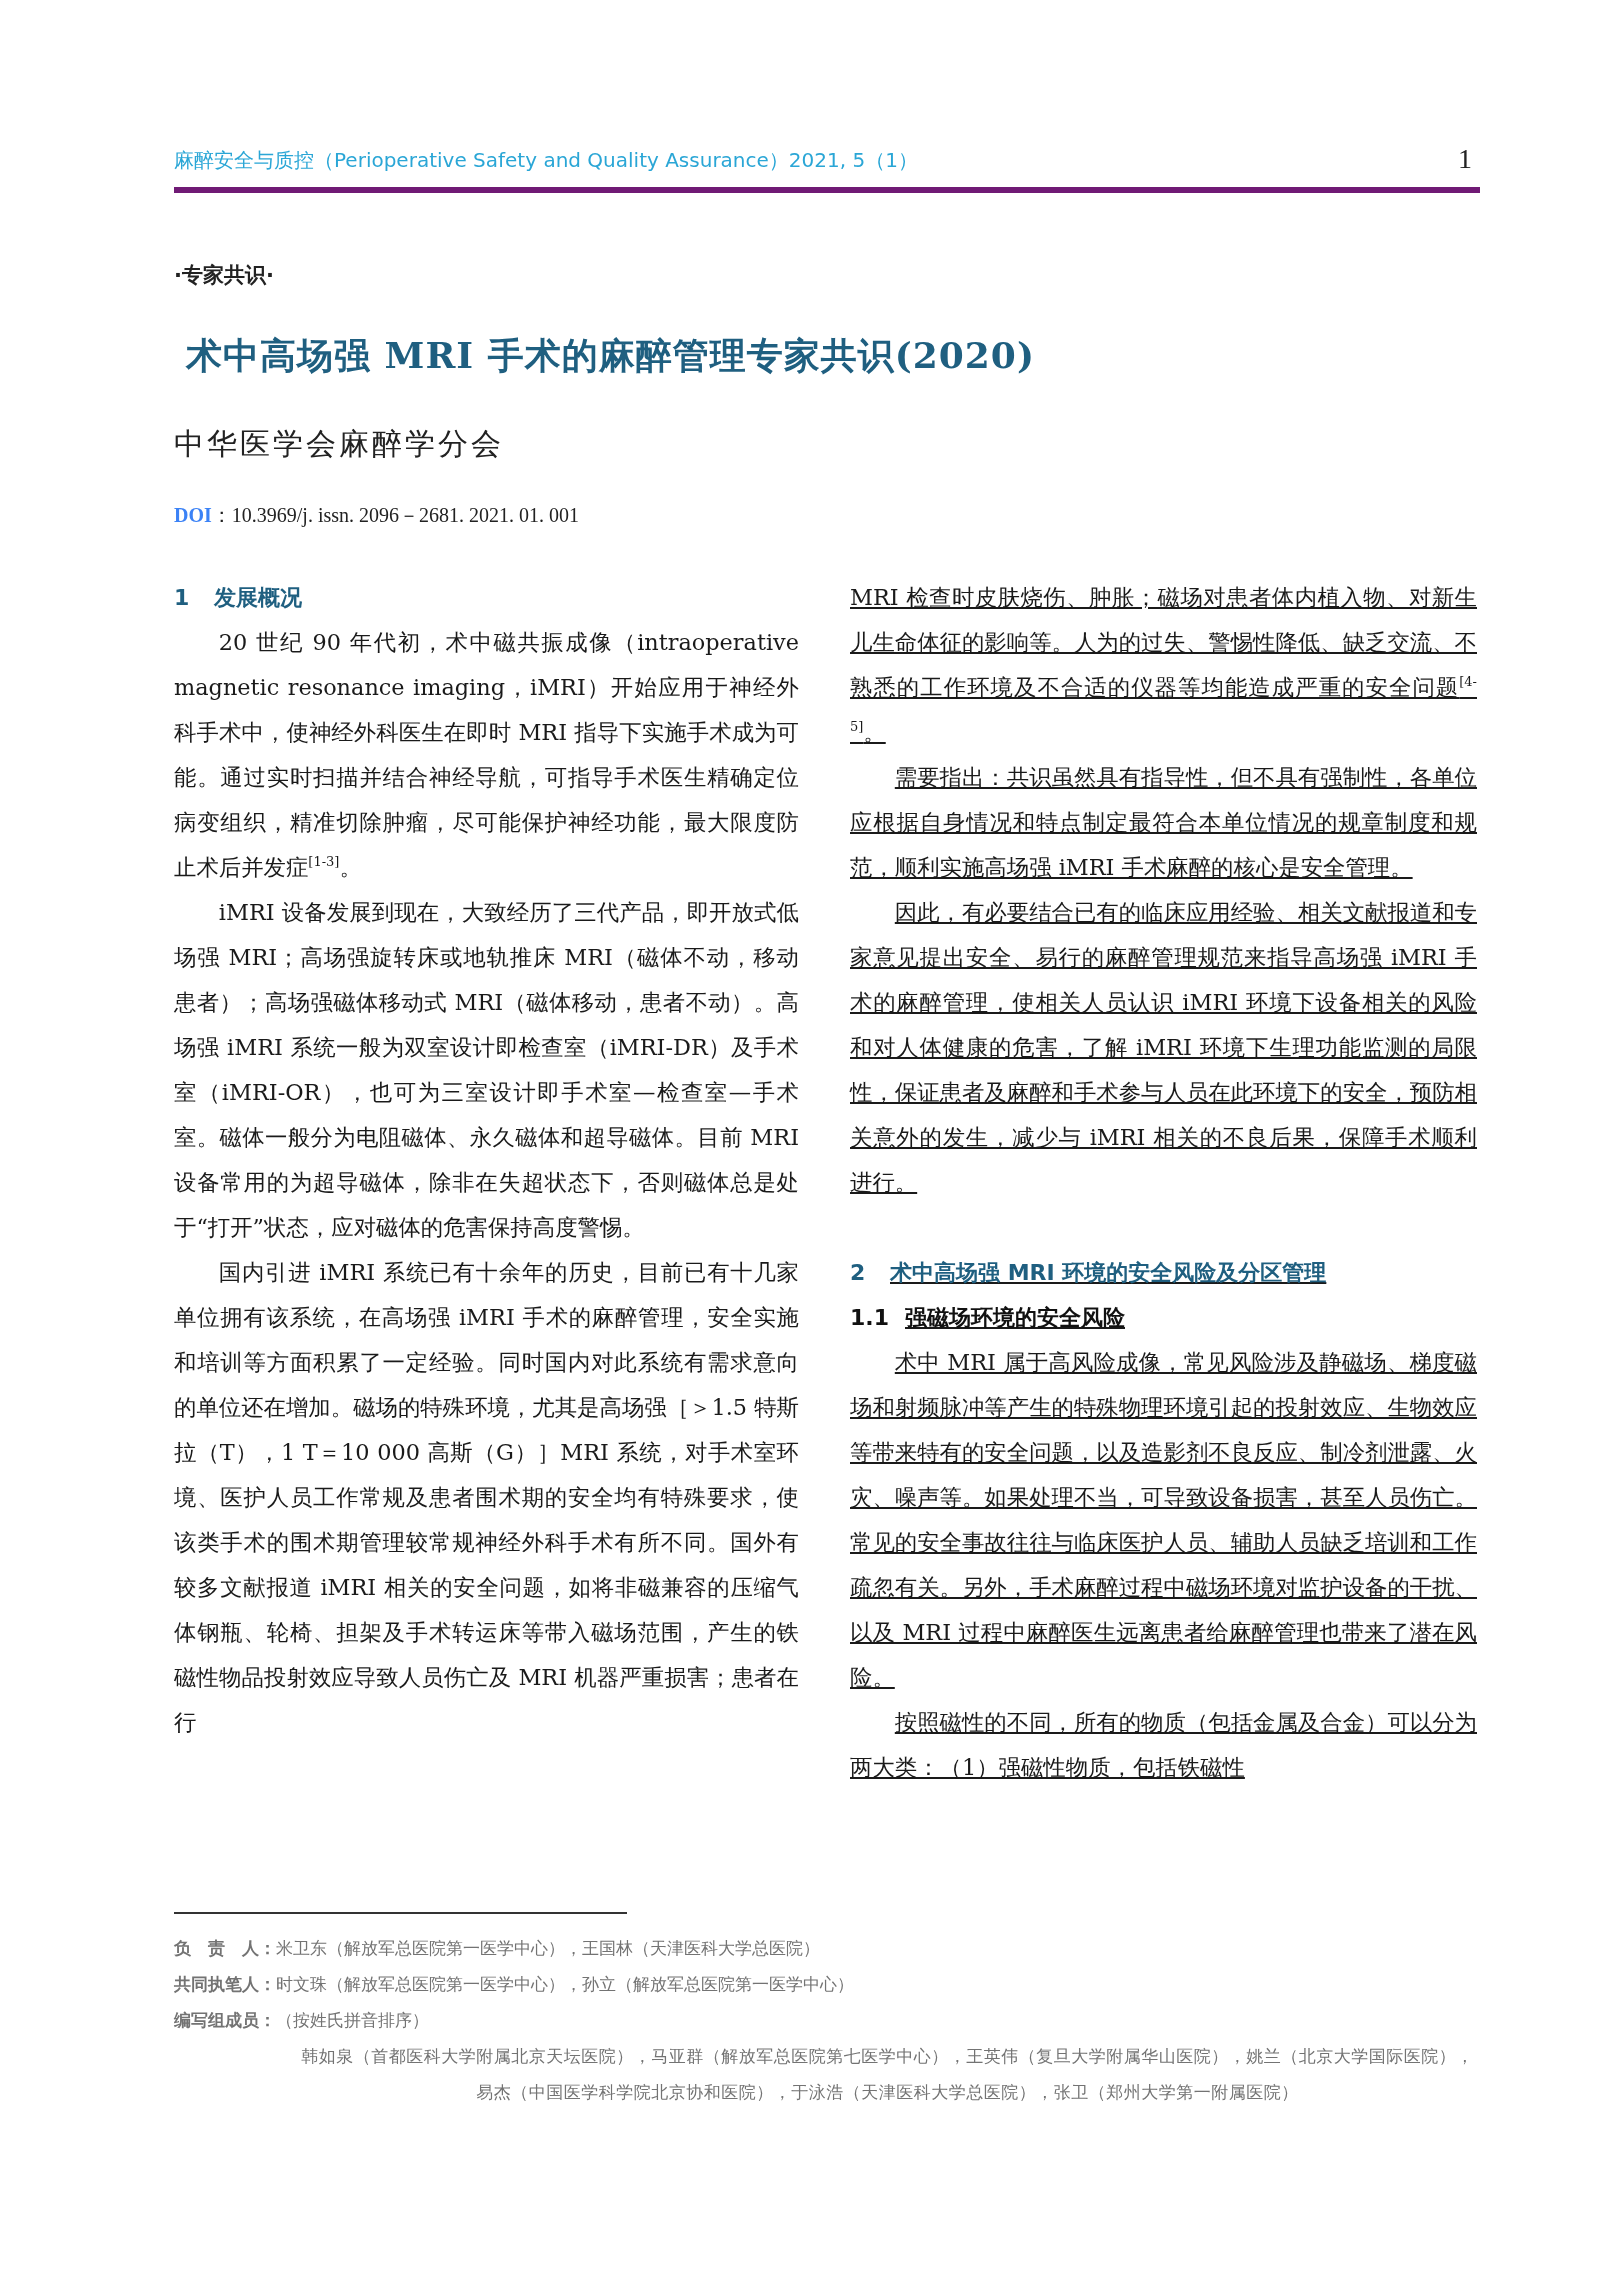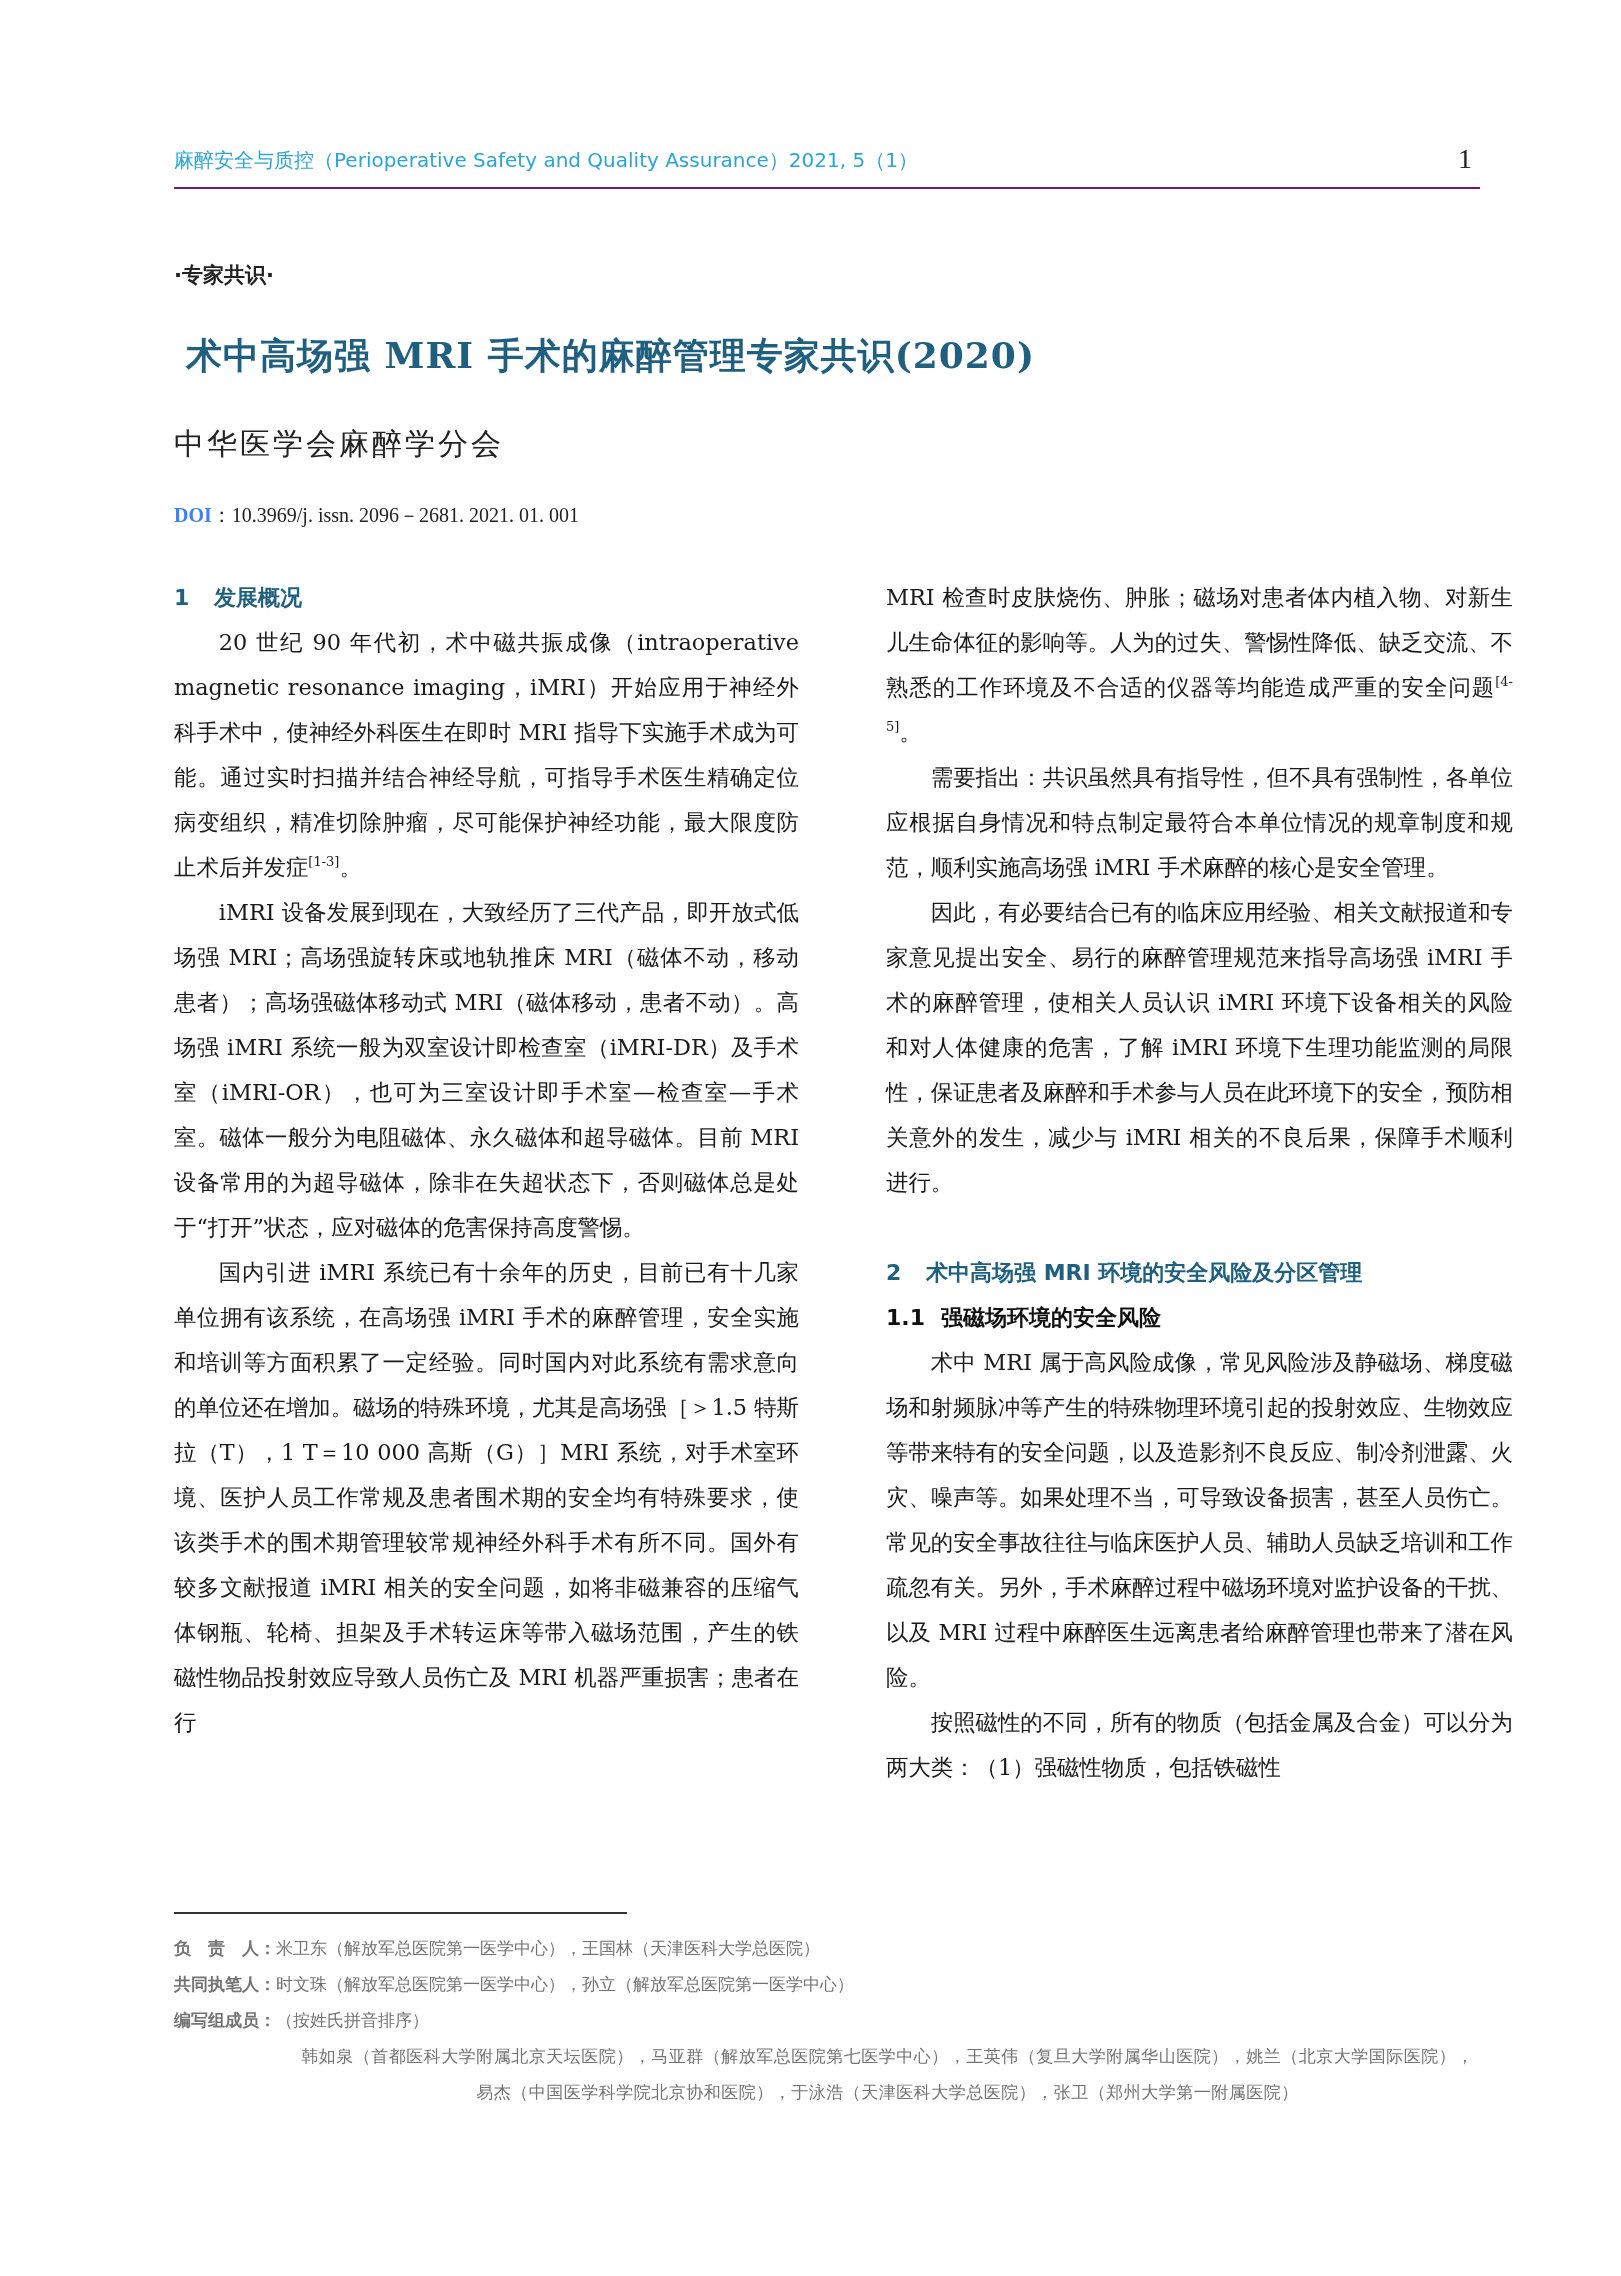--- a/index.html
+++ b/index.html
@@ -1,28 +1,28 @@
 <!DOCTYPE html>
 <html><head>
   <meta charset="utf-8">
   <style>
     html, body { margin: 0; padding: 0; background: #ffffff; }
     body { width: 1622px; height: 2277px; position: relative; overflow: hidden;
       font-family: "DejaVu Serif", "Liberation Serif", serif; color: #1a1a1a; }
-    .running-header { position: absolute; left: 174px; top: 147px; width: 1306px; height: 40px; border-bottom: 2px solid #701a75; }
+    .running-header { position: absolute; left: 174px; top: 147px; width: 1306px; height: 40px; border-bottom: 6px solid #701a75; }
     .running-header .journal { position: absolute; left: 0; top: 0; font-family: "DejaVu Sans", sans-serif; font-size: 20px; color: #2aa6d6; letter-spacing: 0; }
     .running-header .pageno { position: absolute; right: 8px; top: -4px; font-family: "Liberation Serif", serif; font-size: 28px; color: #222; }
     .column-tag { position: absolute; left: 174px; top: 261px; font-family: "DejaVu Sans", sans-serif; font-size: 21px; font-weight: bold; color: #222; }
     .title { position: absolute; left: 174px; top: 320px; font-family: "DejaVu Serif", serif; font-weight: bold; font-size: 36px; color: #1f5f80; letter-spacing: 1px; }
     .authors { position: absolute; left: 174px; top: 424px; font-size: 30px; color: #222; letter-spacing: 3px; }
     .doi { position: absolute; left: 174px; top: 502px; font-family: "Liberation Serif", serif; font-size: 20px; color: #222; }
     .doi .doi-label { color: #3b82f6; font-weight: bold; }
     .col { position: absolute; top: 575px; width: 625px; font-size: 22.4px; line-height: 45px; text-align: justify; }
     .col.left { left: 174px; }
-    .col.right { left: 886px; width: 627px; }
+    .col.right { left: 850px; width: 627px; text-decoration: underline; }
     .col p { margin: 0; }
     .col p.indent { text-indent: 2em; }
     .h1 { color: #1f5f80; font-family: "DejaVu Sans", sans-serif; font-weight: bold; font-size: 22px; line-height: 45px; }
     .h1 .num { display: inline-block; width: 40px; }
     .h2 { color: #111; font-family: "DejaVu Sans", sans-serif; font-weight: bold; font-size: 22px; line-height: 45px; }
     .h2 .num { display: inline-block; width: 55px; }
     .spacer { height: 45px; }
     sup { font-size: 13px; line-height: 0; vertical-align: 9px; }
     .footnote-rule { position: absolute; left: 174px; top: 1912px; width: 453px; border-top: 2px solid #333; }
     .footnotes { position: absolute; left: 174px; top: 1930px; width: 1306px; font-size: 17px; line-height: 36px; color: #737373; }

